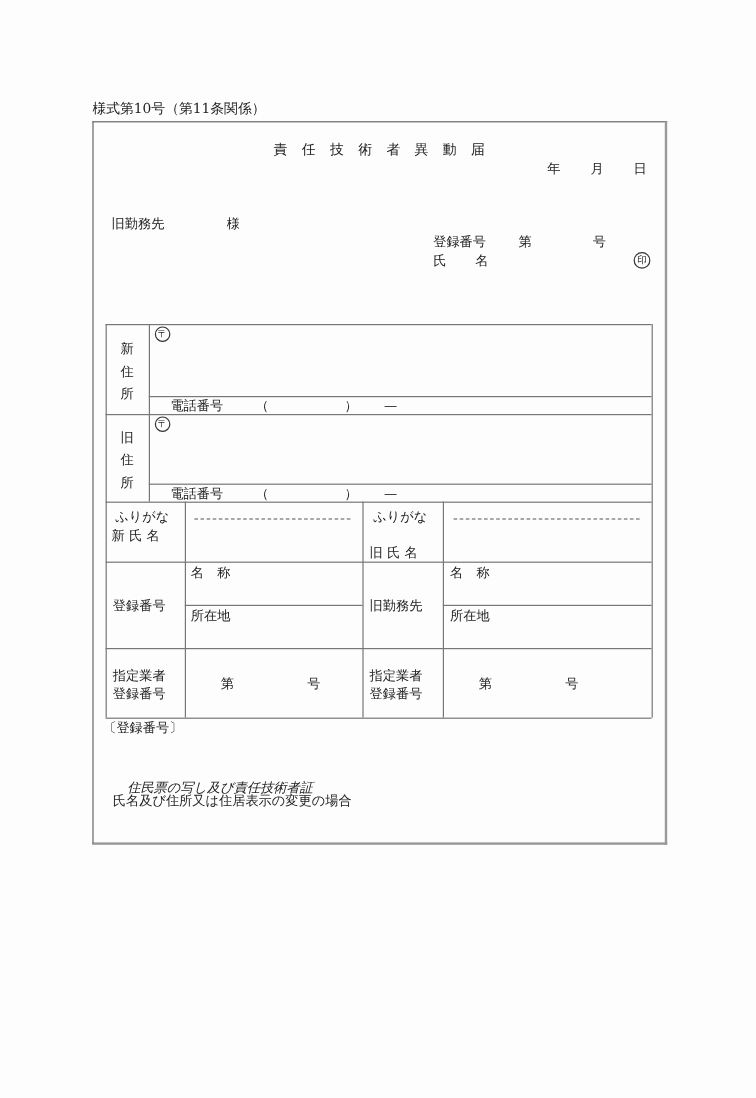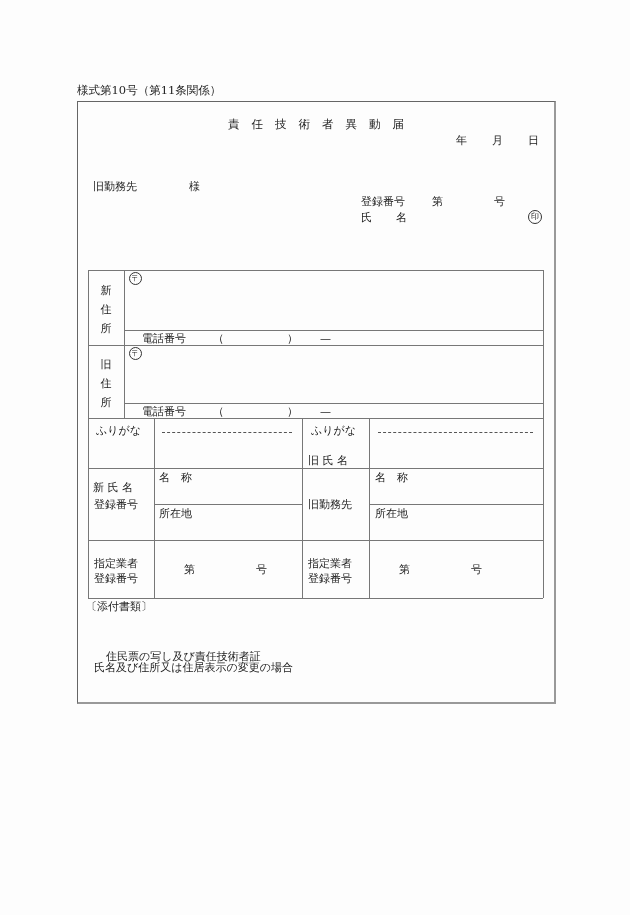--- a/index.html
+++ b/index.html
@@ -90,21 +90,21 @@
 </div>
 <div class="abs" style="left:129px; top:347px;"><span class="circle">〒</span></div>
 <div style="position:absolute; left:126px; top:347px; width:416px; height:55px;"></div>
 <div class="abs" style="left:142px; top:406px;">電話番号</div>
 <div class="abs" style="left:213px; top:406px;">（</div>
 <div class="abs" style="left:287px; top:406px;">）</div>
 <div class="abs" style="left:320px; top:406px;">—</div>
 <div style="position:absolute; left:200px; top:404px; width:342px; height:13px;"></div>
 
 <div class="abs" style="left:96px; top:425px;">ふりがな</div>
-<div class="abs" style="left:93px; top:482px;">新 氏 名</div>
+<div class="abs" style="left:93px; top:441px;">新 氏 名</div>
 <div class="dash" style="left:162px; top:432px; width:130px;"></div>
 <div style="position:absolute; left:156px; top:420px; width:145px; height:47px;"></div>
 
 <div class="abs" style="left:311px; top:425px;">ふりがな</div>
 <div class="abs" style="left:308px; top:455px;">旧 氏 名</div>
 <div class="dash" style="left:378px; top:432px; width:155px;"></div>
 <div style="position:absolute; left:371px; top:420px; width:171px; height:47px;"></div>
 
 <div class="abs" style="left:94px; top:499px;">登録番号</div>
 <div class="abs" style="left:159px; top:472px;">名　称</div>
@@ -127,15 +127,15 @@
 <div style="position:absolute; left:196px; top:542px; width:56px; height:54px;"></div>
 
 <div class="abs" style="left:308px; top:556px; line-height:15px;">
   <div>指定業者</div>
   <div>登録番号</div>
 </div>
 <div class="abs" style="left:399px; top:564px;">第</div>
 <div class="abs" style="left:471px; top:564px;">号</div>
 <div style="position:absolute; left:411px; top:542px; width:56px; height:54px;"></div>
 
-<div class="abs" style="left:86px; top:601px;">〔添付書類〕</div>
+<div class="abs" style="left:86px; top:601px;">〔登録番号〕</div>
 <div class="abs" style="left:94px; top:662px;">氏名及び住所又は住居表示の変更の場合</div>
-<div class="abs" style="left:106px; top:651px;">住民票の写し及び責任技術者証</div>
+<div class="abs" style="left:106px; top:651px;font-style:italic;">住民票の写し及び責任技術者証</div>
 
 </body></html>

